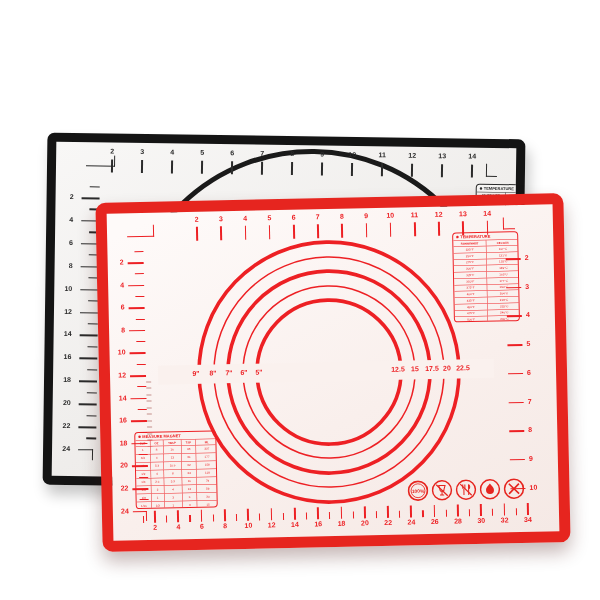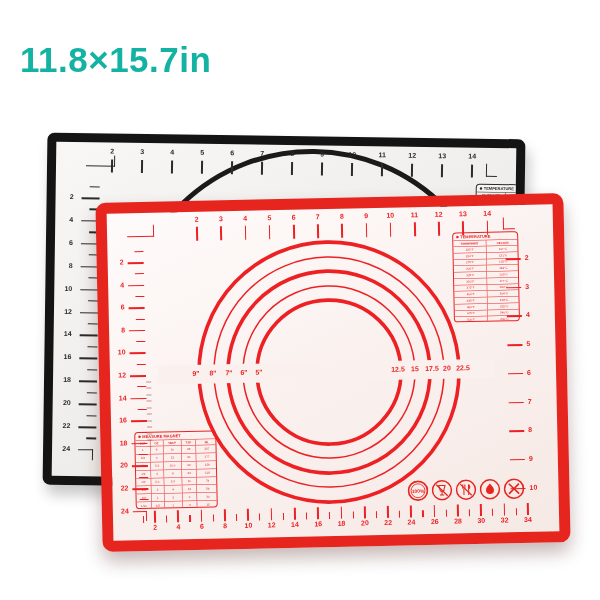--- a/index.html
+++ b/index.html
@@ -49,21 +49,20 @@
   #safety-icons svg{display:block}
 
   #ghost-dashes{position:absolute;left:36px;top:168px;width:5px;height:66px;opacity:.5;
     background:repeating-linear-gradient(180deg,rgba(150,60,55,.55) 0 2px,transparent 2px 6.5px)}
 </style>
 </head>
 <body>
 
 <div id="scene">
 
-  <div id="size-title">11.8×15.7in</div>
 
   <div id="black-mat" class="mat">
     <svg class="abs" width="460" height="334" style="left:0;top:0">
       <circle cx="258" cy="192" r="186" fill="none" stroke="#1a1a1a" stroke-width="5"></circle>
     </svg>
     <div class="abs" id="bm-surface" style="left:0;top:0;width:460px;height:334px">
         <div class="lbl" style="left: 18px; top: 5px; font-size: 7px; color: rgb(43, 43, 43);"></div>
         <div class="bknum" style="left: 46px; top: 5px; width: 20px;">2</div>
         <div class="bktick" style="left: 55.25px; top: 17px; width: 1.5px; height: 13px;"></div>
         <div class="bknum" style="left: 76px; top: 5px; width: 20px;">3</div>

